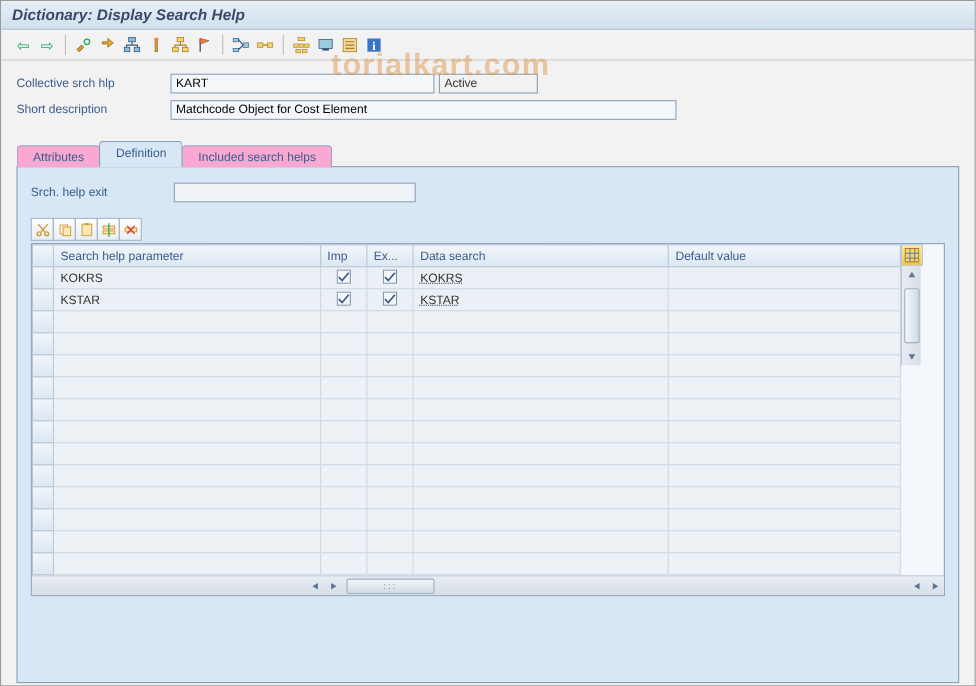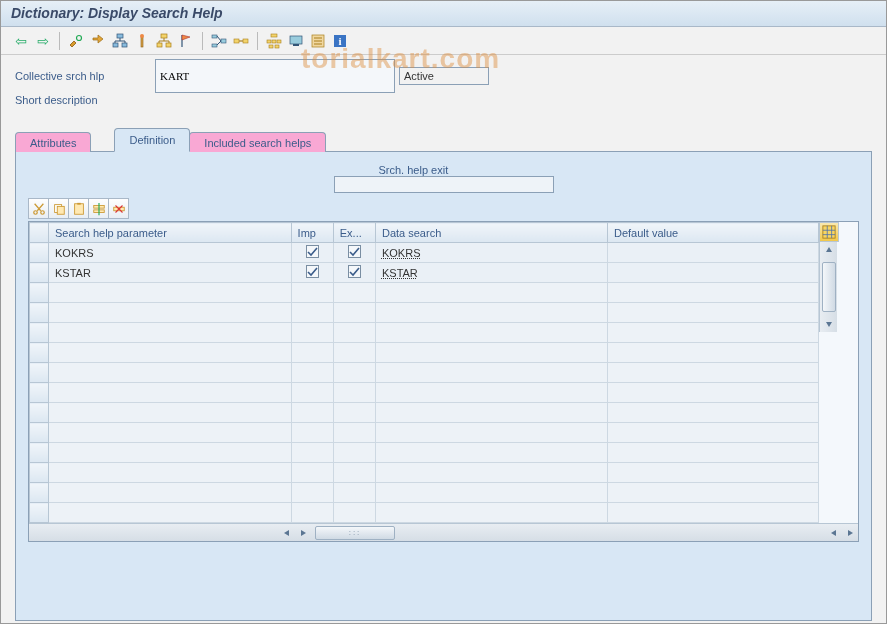--- a/index.html
+++ b/index.html
@@ -63,23 +63,23 @@
       margin-bottom: 2px;
     }
     .form-label {
       width: 140px;
       color: #3b5c8a;
     }
     .form-input {
       border: 1px solid #8ba0b6;
       background: #f4f7fa;
       height: 18px;
-      padding: 16px 4px;
+      padding: 0 4px;
       font-size: 11px;
-      font-family: Liberation Serif, serif;
+      font-family: Liberation Sans, sans-serif;
     }
     .form-input.ro { background:#f4f7fa; }
     .fld-collective { width: 240px; }
     .fld-status { width: 90px; border: 1px solid #8ba0b6; height:18px; padding:0 4px; display:inline-flex; align-items:center; background:#f2f2f2; margin-left:4px; }
     .fld-desc { width: 460px; }
     .tabs-wrap {
       margin: 8px 14px 0 14px;
     }
     .tabstrip {
       display:flex;
@@ -100,30 +100,29 @@
       cursor:pointer;
       border-radius: 4px 4px 0 0;
       position:relative;
       top:1px;
     }
     .tab.active {
       background:#d8e7f5;
       height:24px;
       z-index:2;
       border-bottom:1px solid #d8e7f5;
-      margin-left:24px;
     }
     .tab-panel {
       border:1px solid #8ba0b6;
       background:#d8e7f5;
       padding:12px 12px 18px 12px;
       min-height: 470px;
     }
     .exit-row {
-      display:flex; align-items:center; height:22px; margin-bottom:12px;flex-direction:column;
+      display:flex; align-items:center; height:22px; margin-bottom:12px;
     }
     .exit-label { width:130px; color:#3b5c8a; }
     .exit-input {
       width: 220px; border:1px solid #8ba0b6; background:#eef3f8; height:18px; padding:0 4px;
     }
     .grid-toolbar {
       display:flex; gap:0;
       margin-bottom: 2px;
     }
     .gtb {
@@ -312,20 +311,21 @@
 </div>
 
 <div class="header-form">
   <div class="form-row">
     <label class="form-label">Collective srch hlp</label>
     <input class="form-input ro fld-collective" readonly="" value="KART" style="">
     <span class="fld-status">Active</span>
   </div>
   <div class="form-row">
     <label class="form-label">Short description</label>
+    <input class="form-input ro fld-desc" readonly="" value="Matchcode Object for Cost Element" style="">
   </div>
 </div>
 
 <div class="tabs-wrap">
   <div class="tabstrip">
     <div class="tab">Attributes</div>
     <div class="tab active">Definition</div>
     <div class="tab">Included search helps</div>
   </div>
   <div class="tab-panel">

